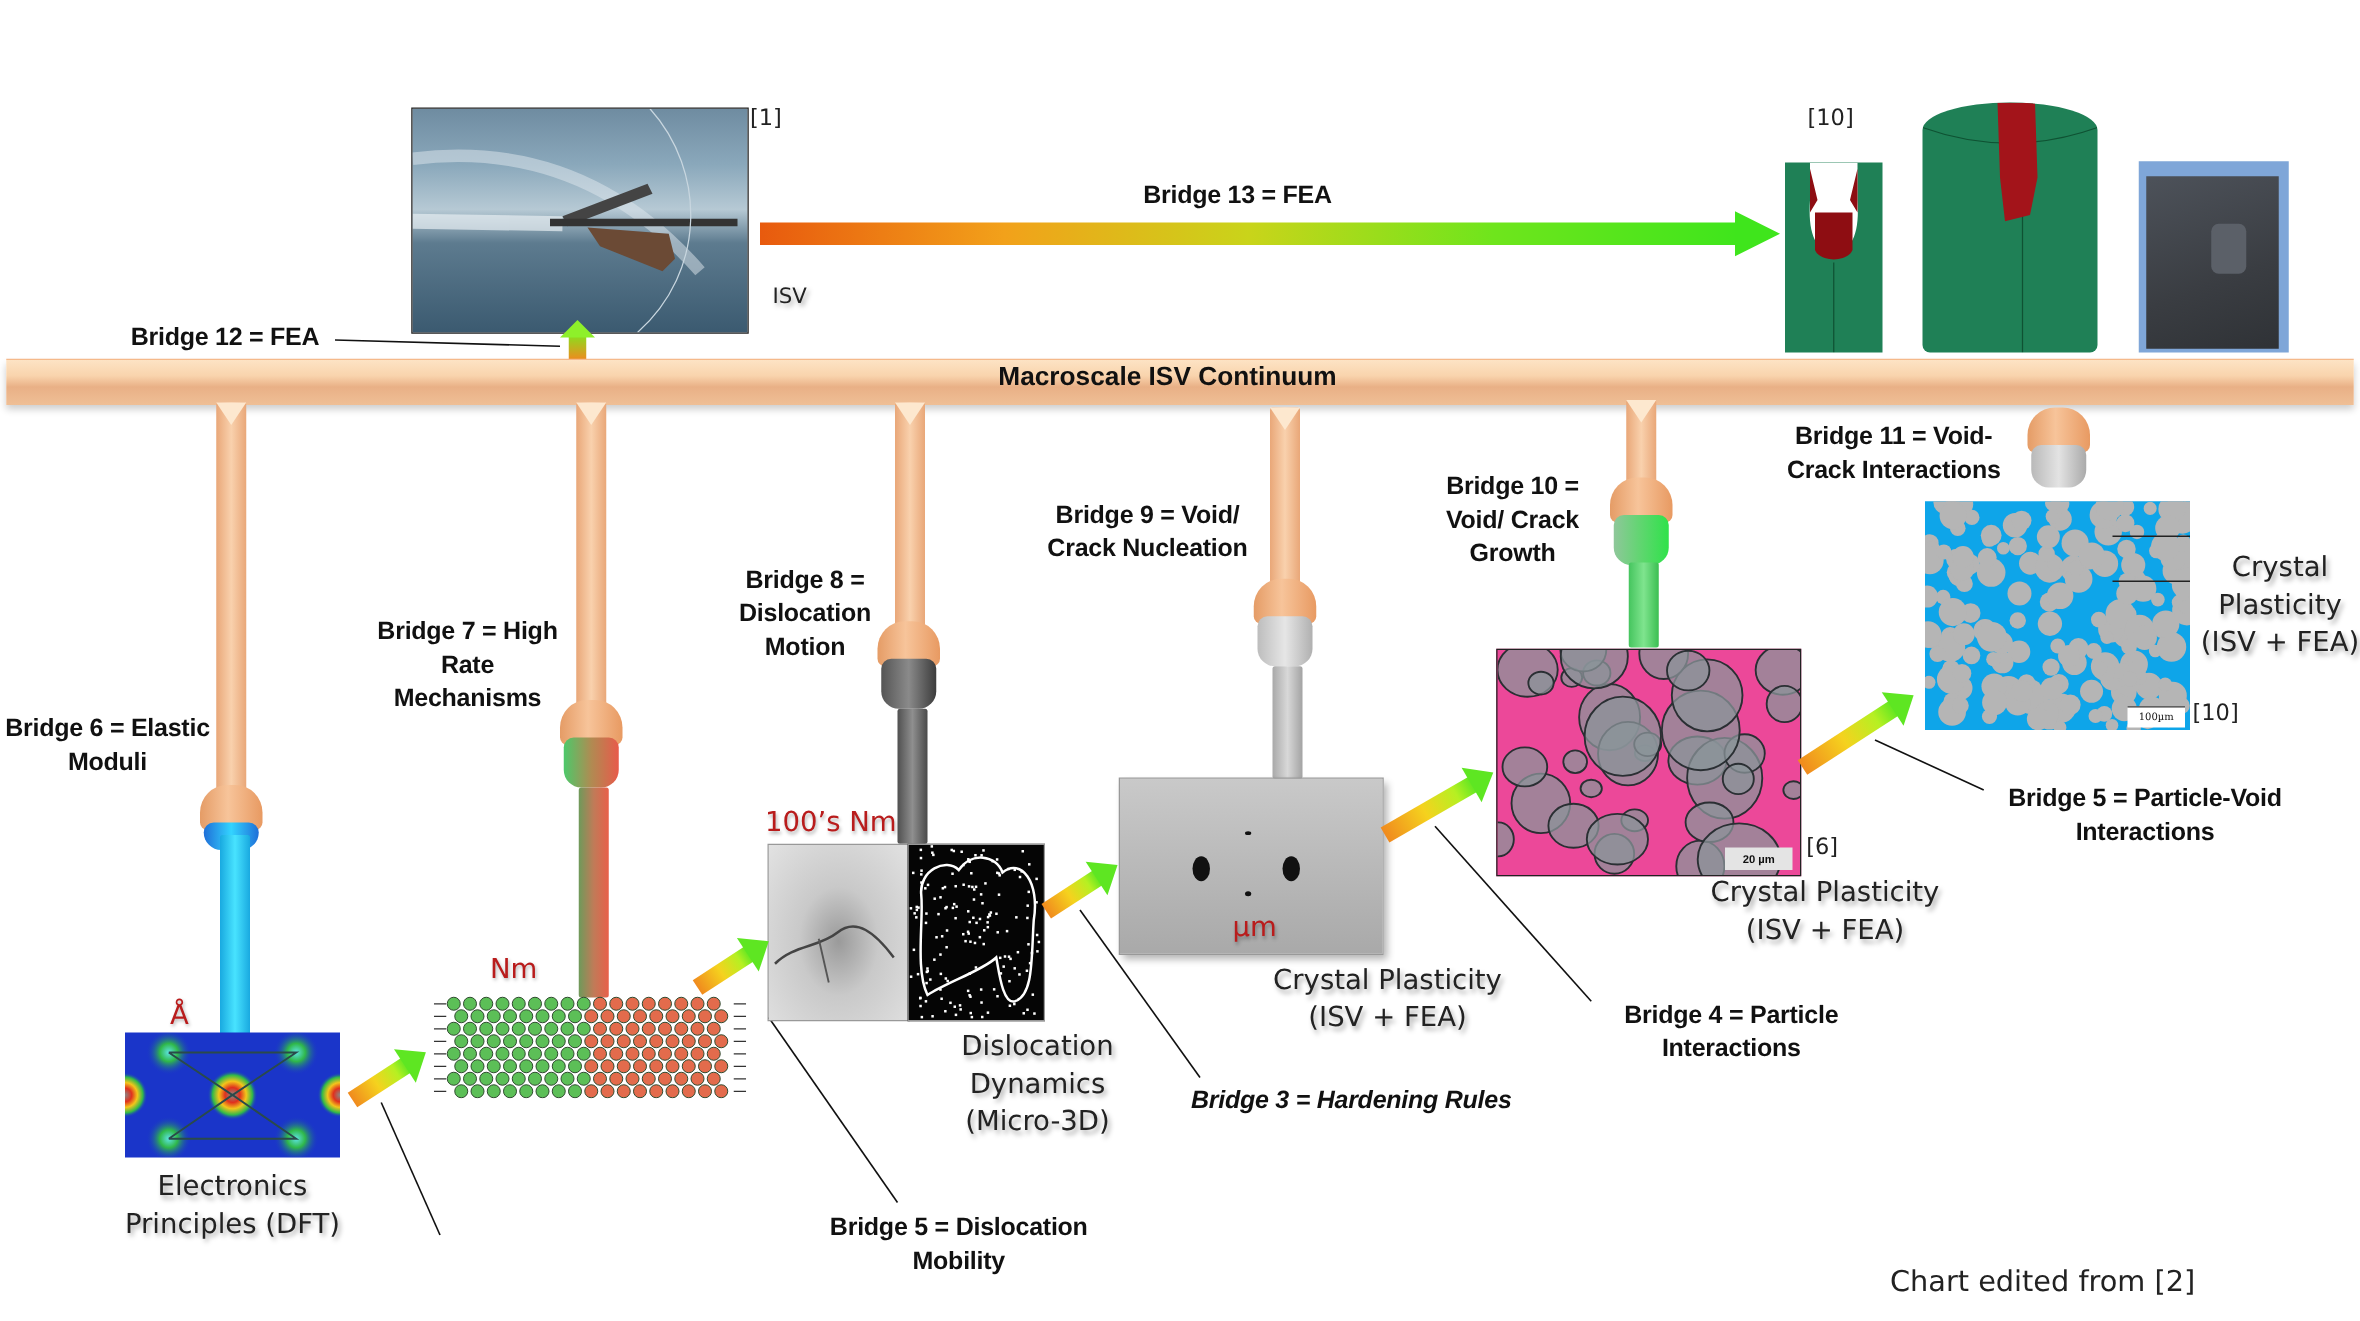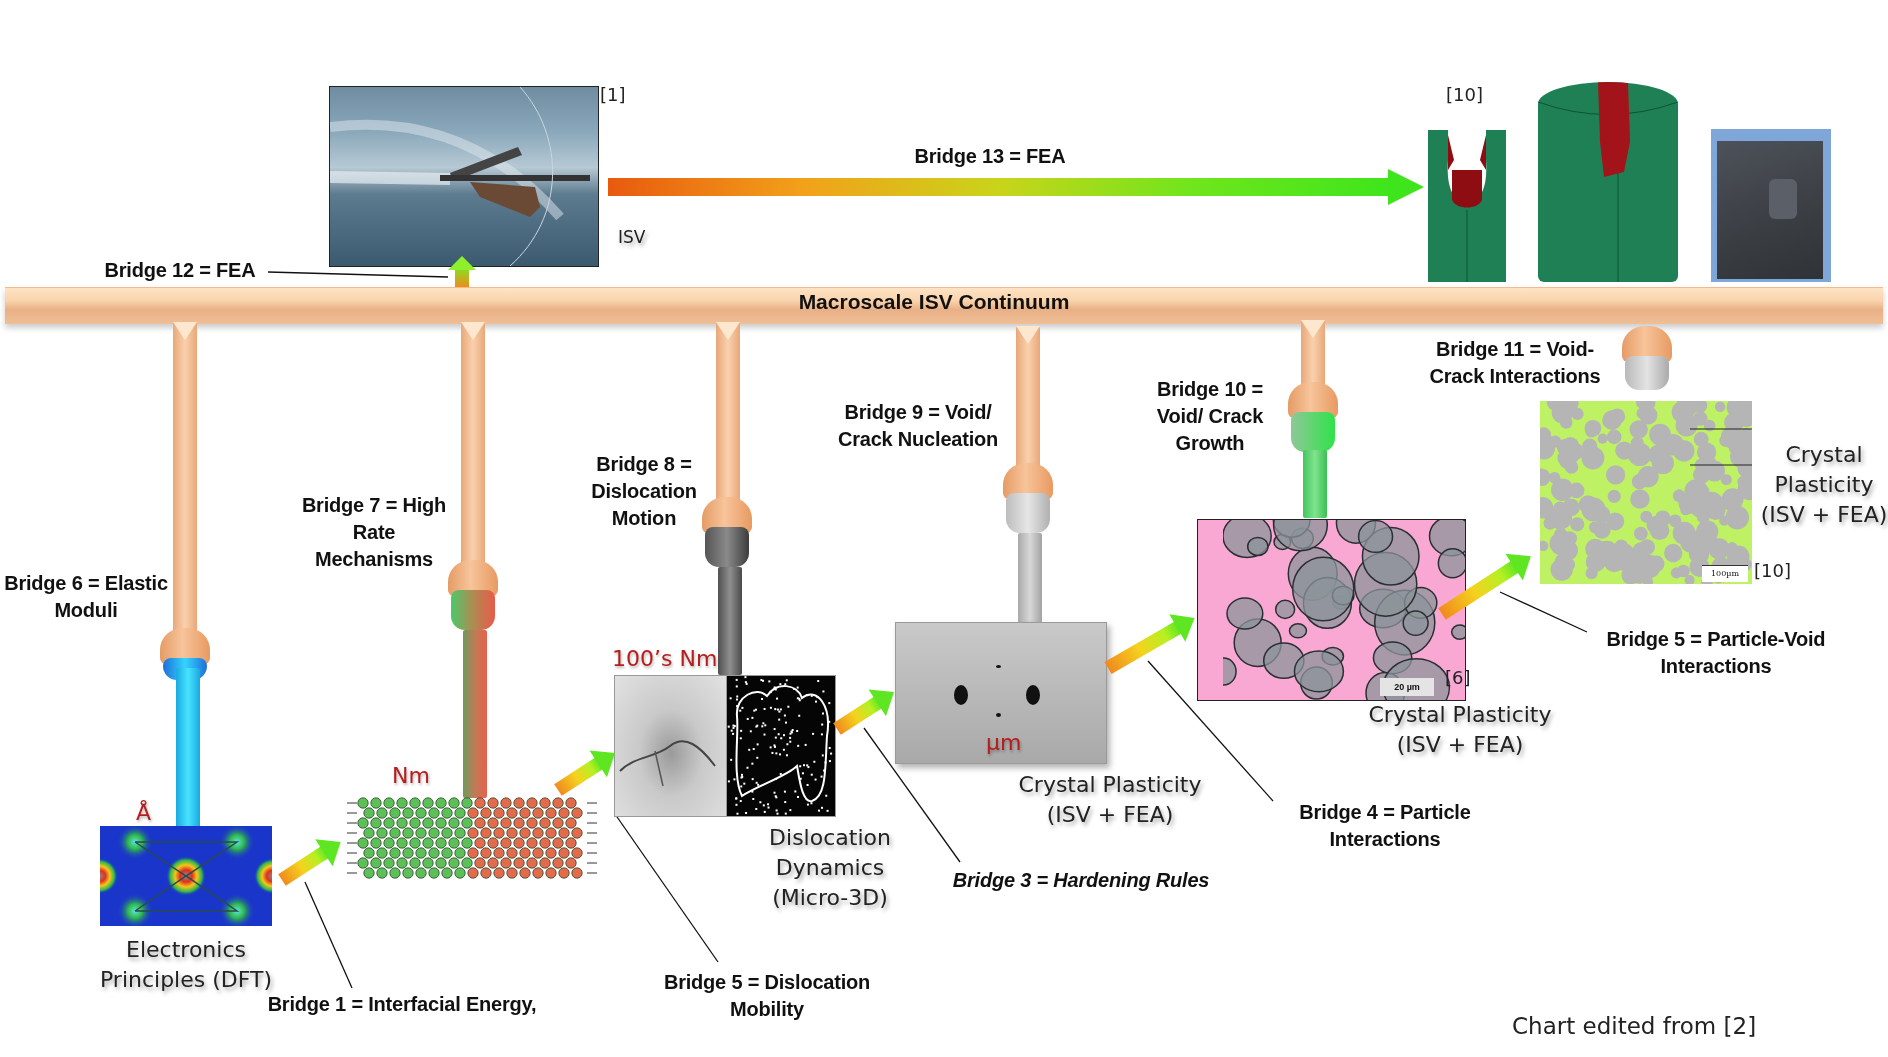--- a/index.html
+++ b/index.html
@@ -43,22 +43,22 @@
   .bullet-img { left:329px; top:86px; width:268px; height:179px; border:1.5px solid #222;
      background:linear-gradient(180deg,#6f8ca1 0%,#8aa8bb 25%,#b6c9d4 45%,#5d7b8f 60%,#3b5a70 100%); }
   .dft-img { left:100px; top:826px; width:172px; height:100px; background:#1a35c9; }
   .atom-img { left:347px; top:795px; width:250px; height:84px; }
   .tem-img { left:614px; top:675px; width:112px; height:140px; border:1px solid #999;
      background:radial-gradient(ellipse at 50% 55%,#9a9a9a 0%,#c9c9c9 40%,#e2e2e2 100%); }
   .dd-img { left:726px; top:675px; width:108px; height:140px; background:#050505; border:1px solid #999; }
   .cp-box { left:895px; top:622px; width:210px; height:140px;
      background:linear-gradient(180deg,#c9c9c9,#a9a9a9); border:1px solid #999;
      box-shadow:3px 4px 6px rgba(0,0,0,0.3); }
-  .particle-img { left:1197px; top:519px; width:242px; height:180px; border:1.5px solid #222; background:#f9a8d4;padding-left:25px; }
-  .void-img { left:1540px; top:401px; width:212px; height:183px; background:#bef264; }
+  .particle-img { left:1197px; top:519px; width:242px; height:180px; border:1.5px solid #222; background:#ec4899; }
+  .void-img { left:1540px; top:401px; width:212px; height:183px; background:#0ea5e9; }
   .fea-a { left:1428px; top:130px; width:78px; height:152px; background:#1f8056; }
   .fea-b { left:1538px; top:82px; width:140px; height:200px; background:#1f8056; border-radius:70px 70px 6px 6px / 22px 22px 6px 6px; }
   .fea-photo { left:1711px; top:129px; width:120px; height:153px; background:#7fa6d8; }
 
   
   .b13 { left:608px; top:178px; width:782px; height:18px;
      background:linear-gradient(90deg,#e85a0e 0%,#f2a11a 25%,#c9d41a 50%,#6fe51c 75%,#3fe51c 100%); }
   .b13-head { left:1388px; top:169px; width:0; height:0; border-left:36px solid #3fe51c;
      border-top:18px solid transparent; border-bottom:18px solid transparent; }
 </style>
@@ -190,21 +190,20 @@
 <div class="lbl" style="left:1136px;top:376px;width:148px;">
   <div>Bridge 10 =</div>
     <div>Void/ Crack</div>
     <div>Growth</div>
 </div>
 <div class="lbl" style="left:1416px;top:336px;width:198px;">
   <div>Bridge 11 = Void-</div>
     <div>Crack Interactions</div>
 </div>
 <div class="lbl" style="left:252px;top:991px;width:300px;">
-  <div>Bridge 1 = Interfacial Energy,</div>
 </div>
 <div class="lbl" style="left:656px;top:969px;width:222px;">
   <div>Bridge 5 = Dislocation</div>
     <div>Mobility</div>
 </div>
 <div class="lbl" style="left:948px;top:867px;width:266px;font-style:italic;">
   <div>Bridge 3 = Hardening Rules</div>
 </div>
 <div class="lbl" style="left:1290px;top:799px;width:190px;">
   <div>Bridge 4 = Particle</div>

